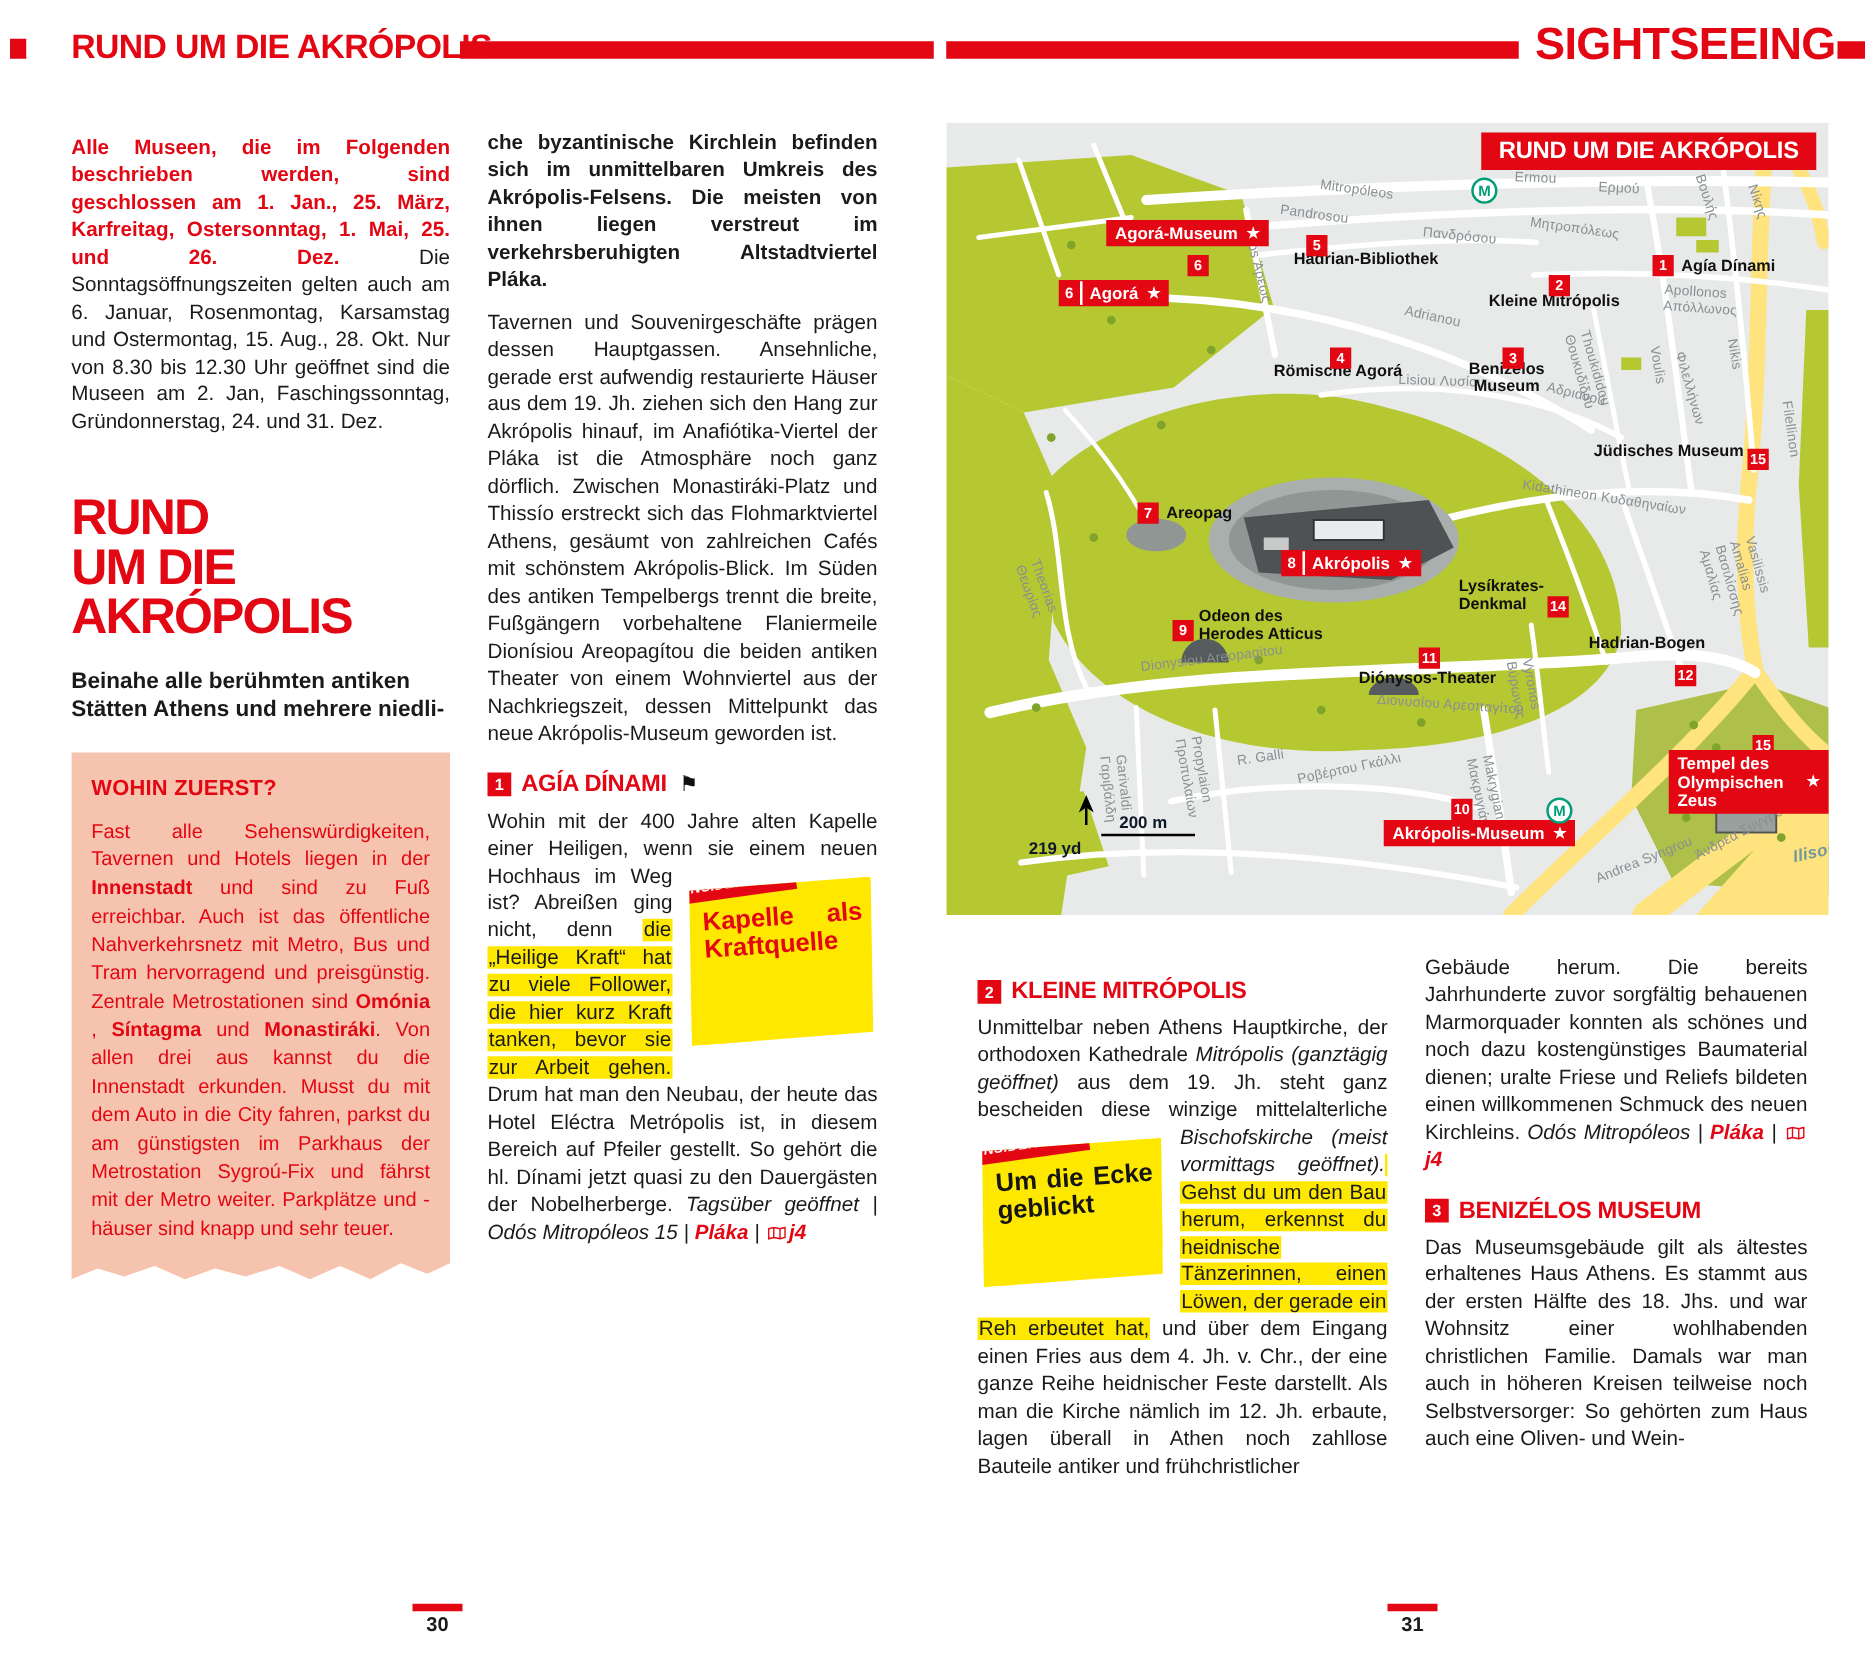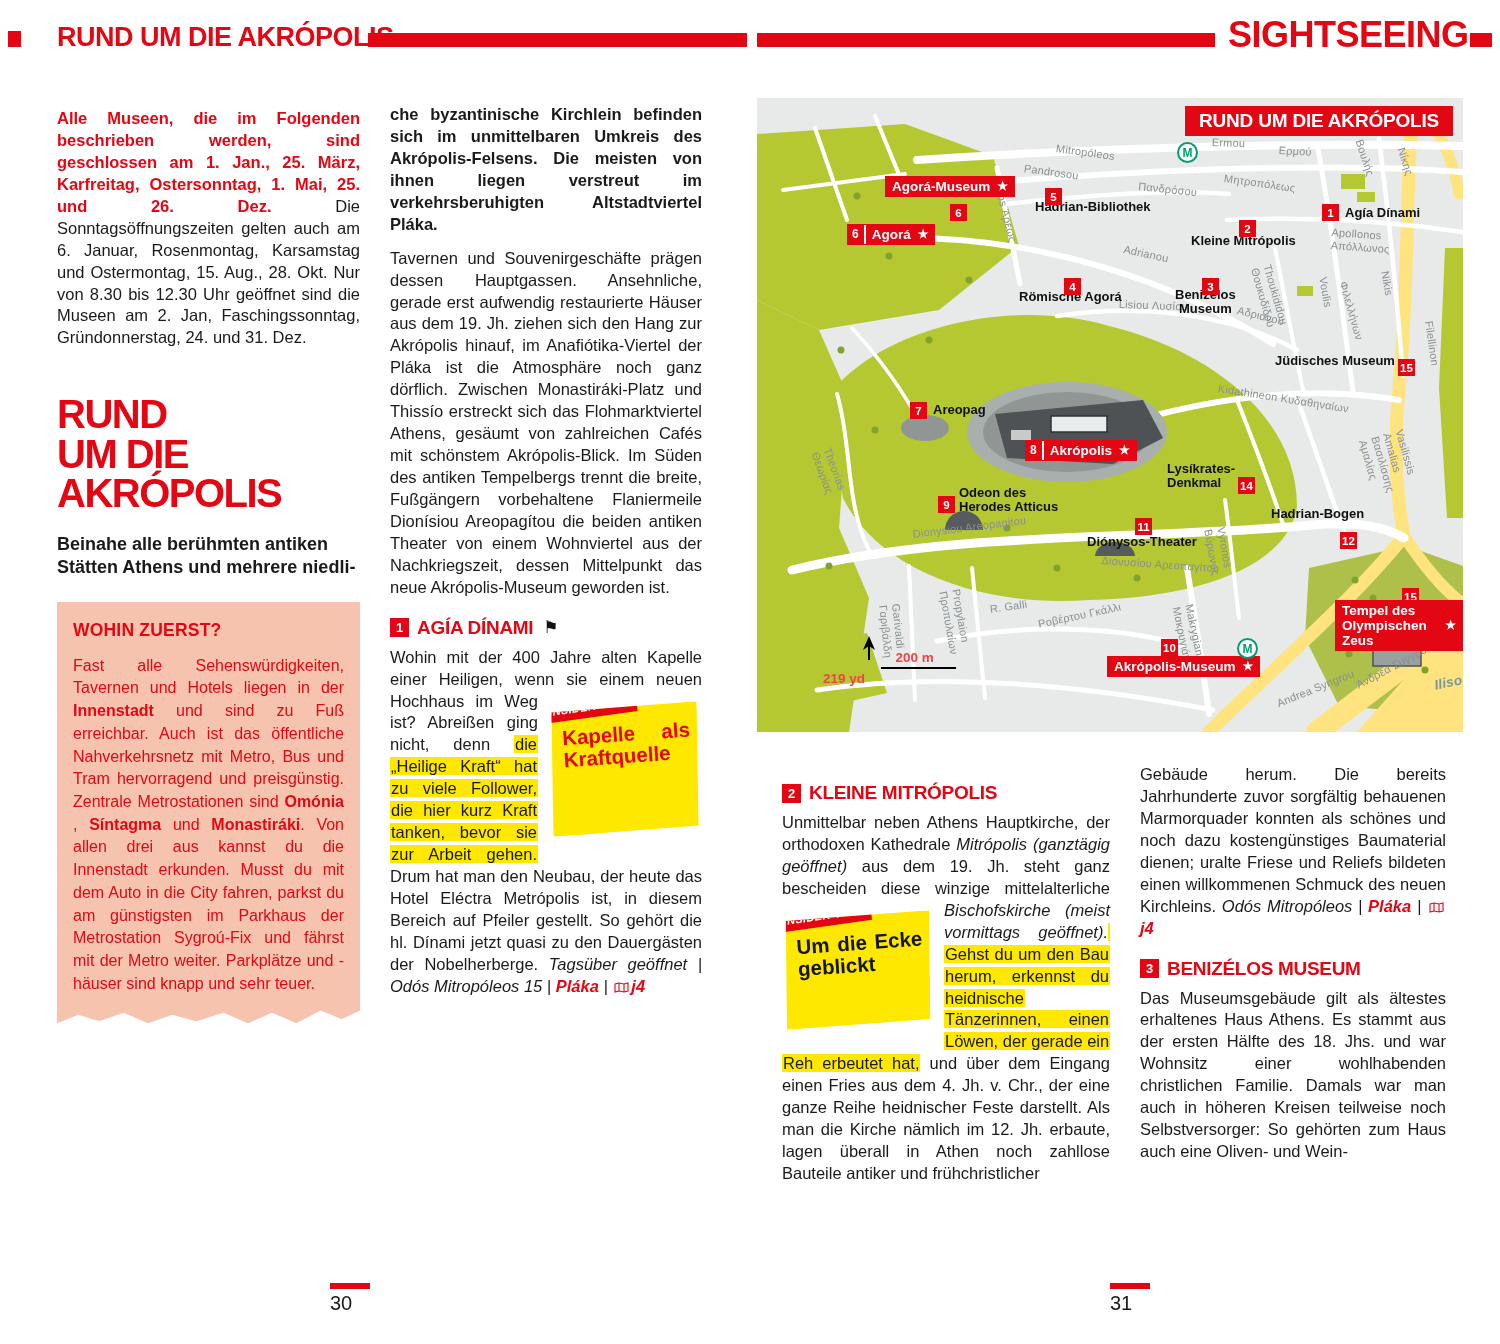--- a/index.html
+++ b/index.html
@@ -76,29 +76,29 @@
   .poi{position:absolute;font-size:13px;font-weight:bold;color:#101010;white-space:pre-line;line-height:1.08}
   .poi.ctr{text-align:center}
   .marker{position:absolute;width:17px;height:17px;background:var(--red);color:#fff;font-size:11.5px;font-weight:bold;
        display:flex;align-items:center;justify-content:center}
   .redbox{position:absolute;display:flex;align-items:center;background:var(--red);color:#fff;font-weight:bold;font-size:13.5px;
        padding:3px 7px;line-height:1.12;white-space:pre-line}
   .redbox-num{margin:-3px 6px -3px -7px;padding:3px 5px;border-right:2px solid #fff;font-size:12px;display:flex;align-items:center}
   .redbox-star{margin-left:7px;font-size:12px}
   .metro{position:absolute;width:21px;height:21px;border-radius:50%;background:#fff;border:2.5px solid #009e77;color:#009e77;
        font-weight:bold;font-size:12px;display:flex;align-items:center;justify-content:center}
-  .map-scale{position:absolute;left:52px;top:538px;color:#ef4444}
+  .map-scale{position:absolute;left:52px;top:538px;color:#0f172a}
   .map-scale .north{margin-left:52px;margin-bottom:2px}
   .scale-top{font-weight:bold;font-size:13.5px;border-bottom:2.5px solid #000;display:inline-block;padding:0 22px 2px 14px}
   .scale-bot{font-weight:bold;font-size:13.5px;padding:2px 0 0 14px}
 
   
   .pg-bar{position:absolute;width:40px;height:6px;background:var(--red);top:1283px}
   .pg-bar.l{left:330px}.pg-bar.r{left:1110px}
-  .pg-num{position:absolute;top:1292px;width:40px;font-weight:normal;font-size:20px}
+  .pg-num{position:absolute;top:1292px;width:40px;text-align:center;font-weight:bold;font-size:16px}
   .pg-num.l{left:330px}.pg-num.r{left:1110px}
 </style>
 </head>
 <body>
 
 <div class="sheet">
 
   <div class="hdr-sq l"></div>
   <div class="hdr-title l">RUND UM DIE AKRÓPOLIS</div>
   <div class="hdr-bar l"></div>

